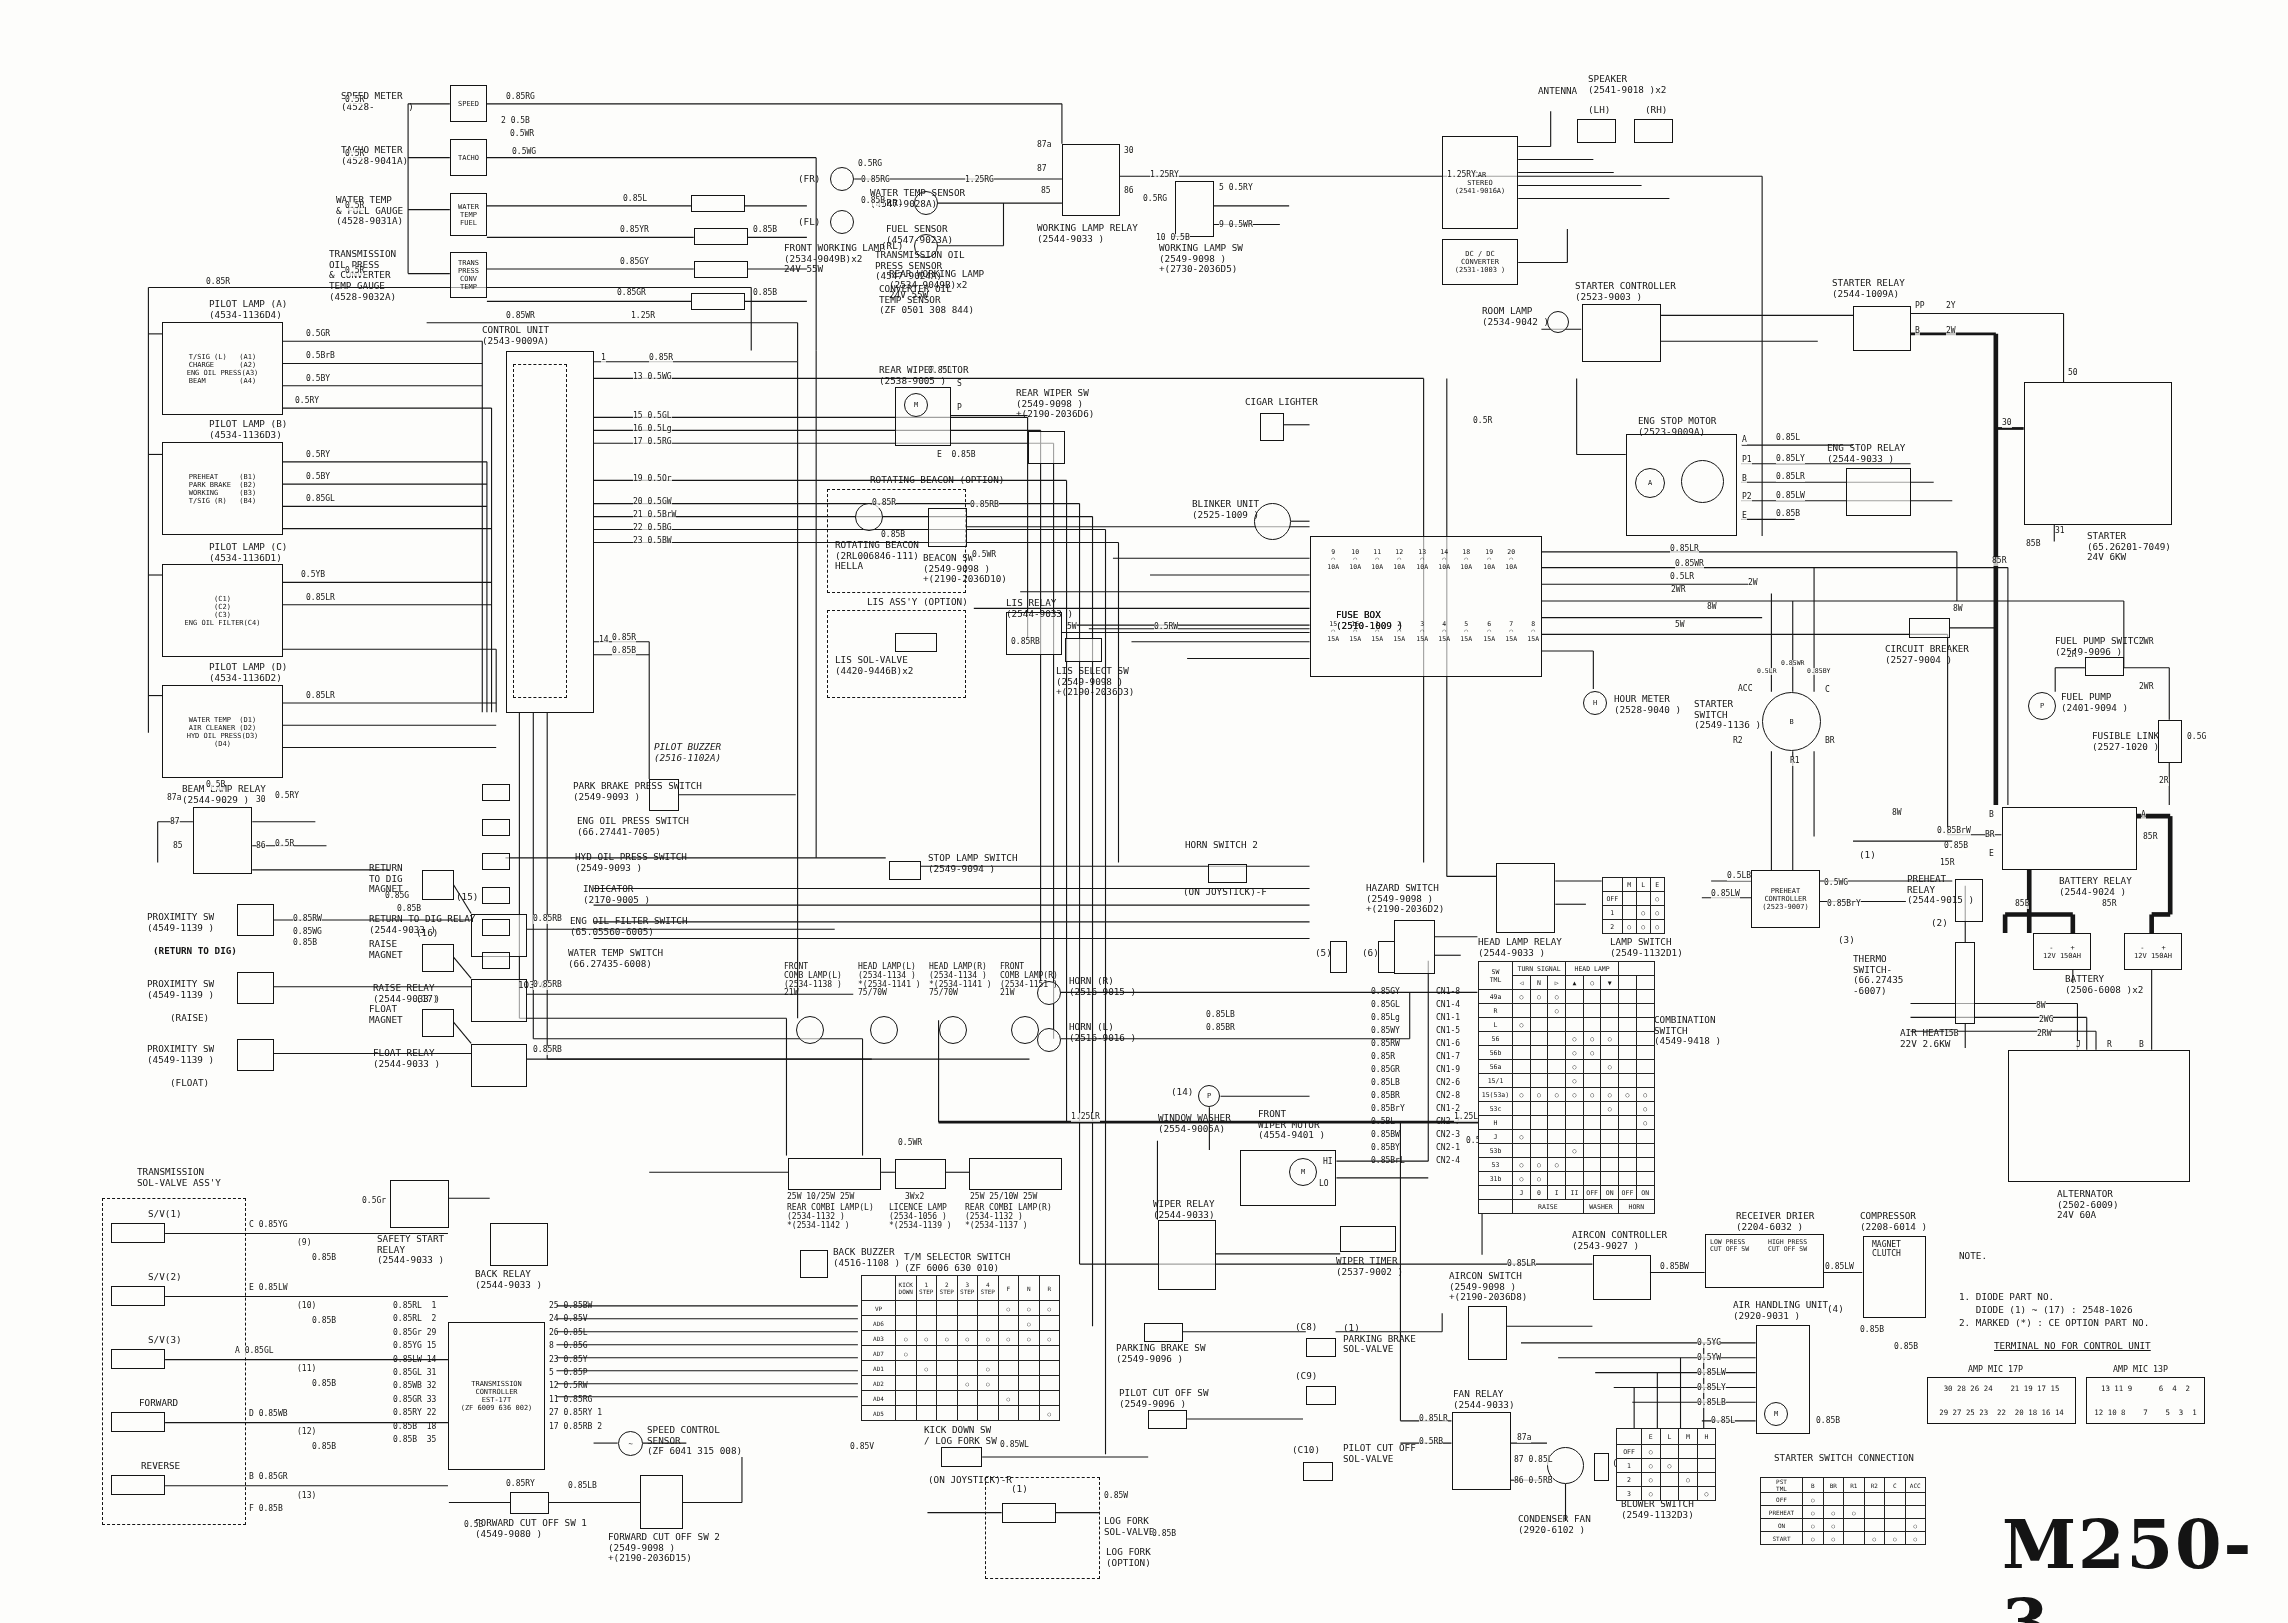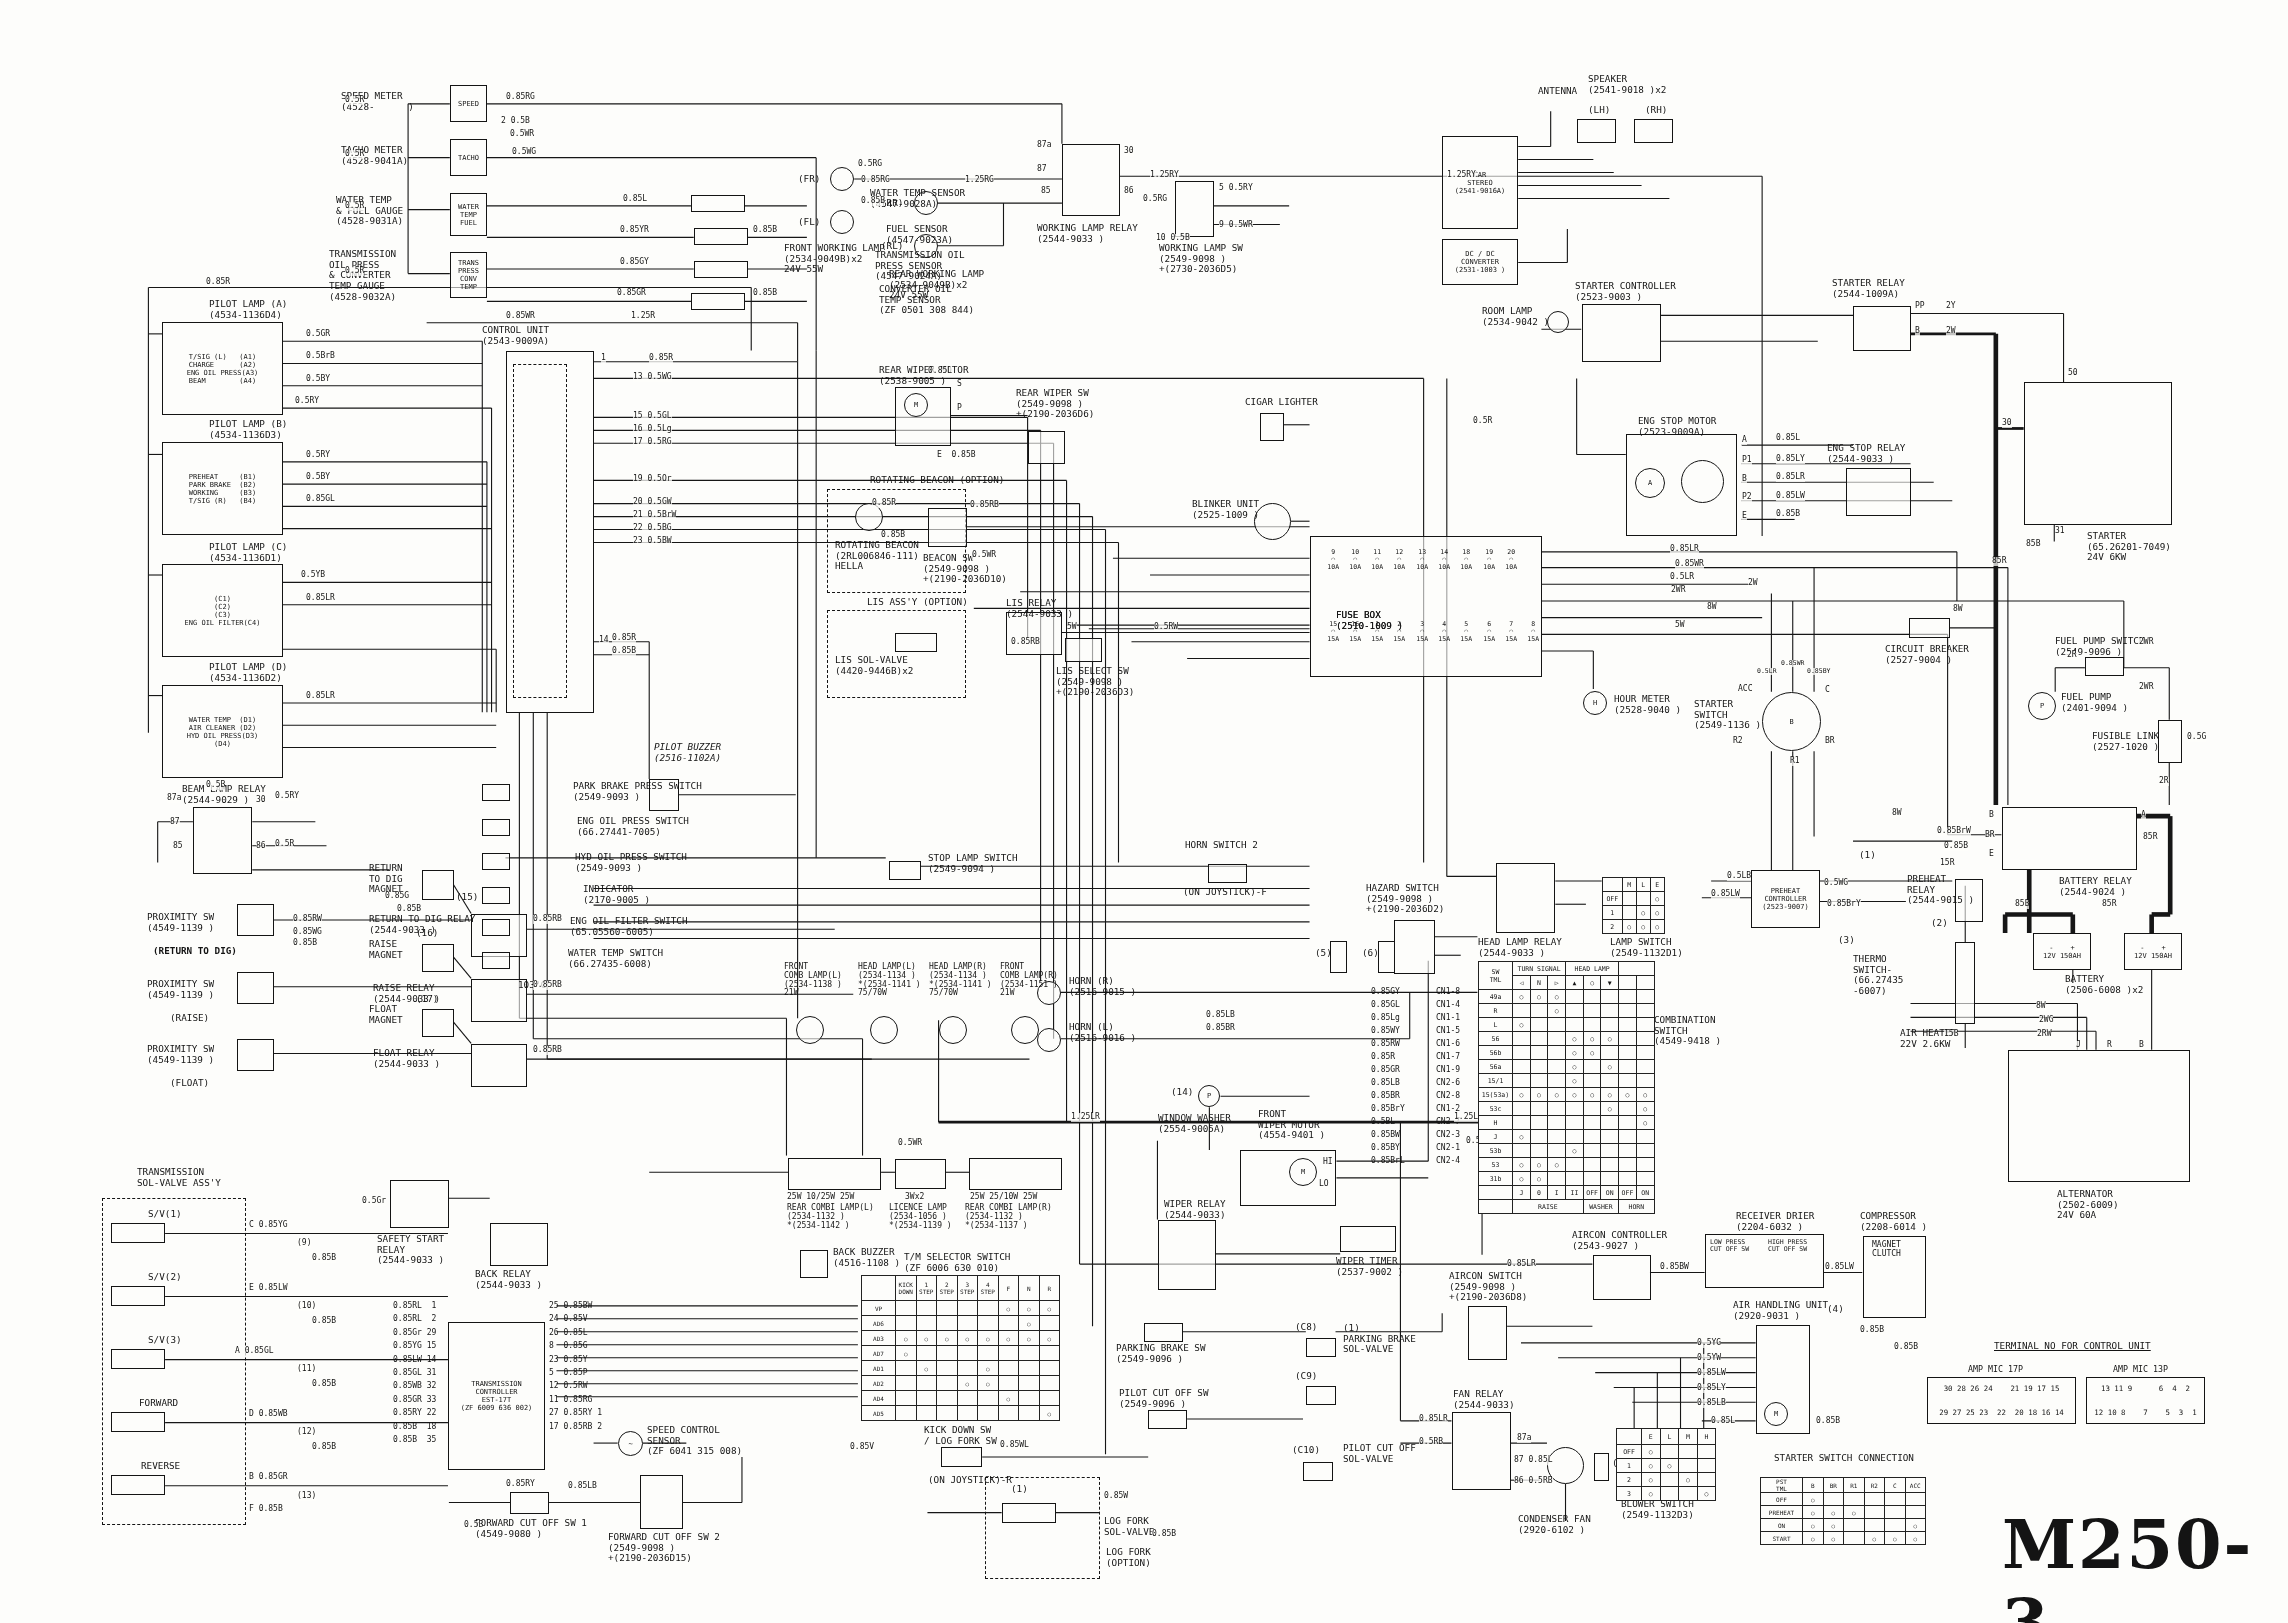--- a/index.html
+++ b/index.html
@@ -291,20 +291,24 @@
       <line x1="1304" y1="1194" x2="1304" y2="1240" stroke="#161616" stroke-width="1.2"></line>
       <line x1="1316" y1="1182" x2="1412" y2="1182" stroke="#161616" stroke-width="1.2"></line>
       <line x1="1174" y1="678" x2="1412" y2="678" stroke="#161616" stroke-width="1.2"></line>
       <line x1="2152" y1="462" x2="2182" y2="462" stroke="#161616" stroke-width="3"></line>
       <line x1="2215" y1="566" x2="2215" y2="584" stroke="#161616" stroke-width="1.2"></line>
       <line x1="1998" y1="907" x2="2105" y2="907" stroke="#161616" stroke-width="1.2"></line>
     </svg>
 
   <div class="sheet-title" style="left:2002px;top:1505px;">M250-3</div>
 
+  <div class="note" id="note-block" style="left: 1959px; top: 1223px;">
+    <div class="nh">NOTE.</div>
+    <div id="note-lines"><div>1. DIODE PART NO.</div><div>   DIODE (1) ~ (17) : 2548-1026</div><div></div><div>2. MARKED (*) : CE OPTION PART NO.</div></div>
+  </div>
 
   <div class="lbl u" id="terminal-title" style="left: 1994px; top: 1341px;">TERMINAL NO FOR CONTROL UNIT</div>
 <div class="box" style="left: 450px; top: 85px; width: 37px; height: 37px;">
       <div class="bt">SPEED</div>
     </div>
     <div class="box" style="left: 450px; top: 139px; width: 37px; height: 37px;">
       <div class="bt">TACHO</div>
     </div>
     <div class="box" style="left: 450px; top: 193px; width: 37px; height: 43px;">
       <div class="bt">WATER
@@ -683,21 +687,21 @@
 0.85BY
 0.85BrL</div>
     <div class="lbl" style="left: 1158px; top: 1113px;">WINDOW WASHER
 (2554-9005A)</div>
     <div class="lbl" style="left: 1171px; top: 1087px;">(14)</div>
     <div class="lbl" style="left: 1258px; top: 1109px;">FRONT
 WIPER MOTOR
 (4554-9401 )</div>
     <div class="lbl s8" style="left: 1323px; top: 1158px;">HI</div>
     <div class="lbl s8" style="left: 1319px; top: 1180px;">LO</div>
-    <div class="lbl" style="left: 1153px; top: 1199px; margin-left: 11px;">WIPER RELAY
+    <div class="lbl" style="left: 1153px; top: 1199px;">WIPER RELAY
 (2544-9033)</div>
     <div class="lbl" style="left: 1336px; top: 1256px;">WIPER TIMER
 (2537-9002 )</div>
     <div class="lbl" style="left: 833px; top: 1247px;">BACK BUZZER
 (4516-1108 )</div>
     <div class="lbl s8" style="left: 787px; top: 1193px;">25W 10/25W 25W</div>
     <div class="lbl s8" style="left: 905px; top: 1193px;">3Wx2</div>
     <div class="lbl s8" style="left: 970px; top: 1193px;">25W 25/10W 25W</div>
     <div class="lbl s8" style="left: 787px; top: 1204px;">REAR COMBI LAMP(L)
 (2534-1132 )

